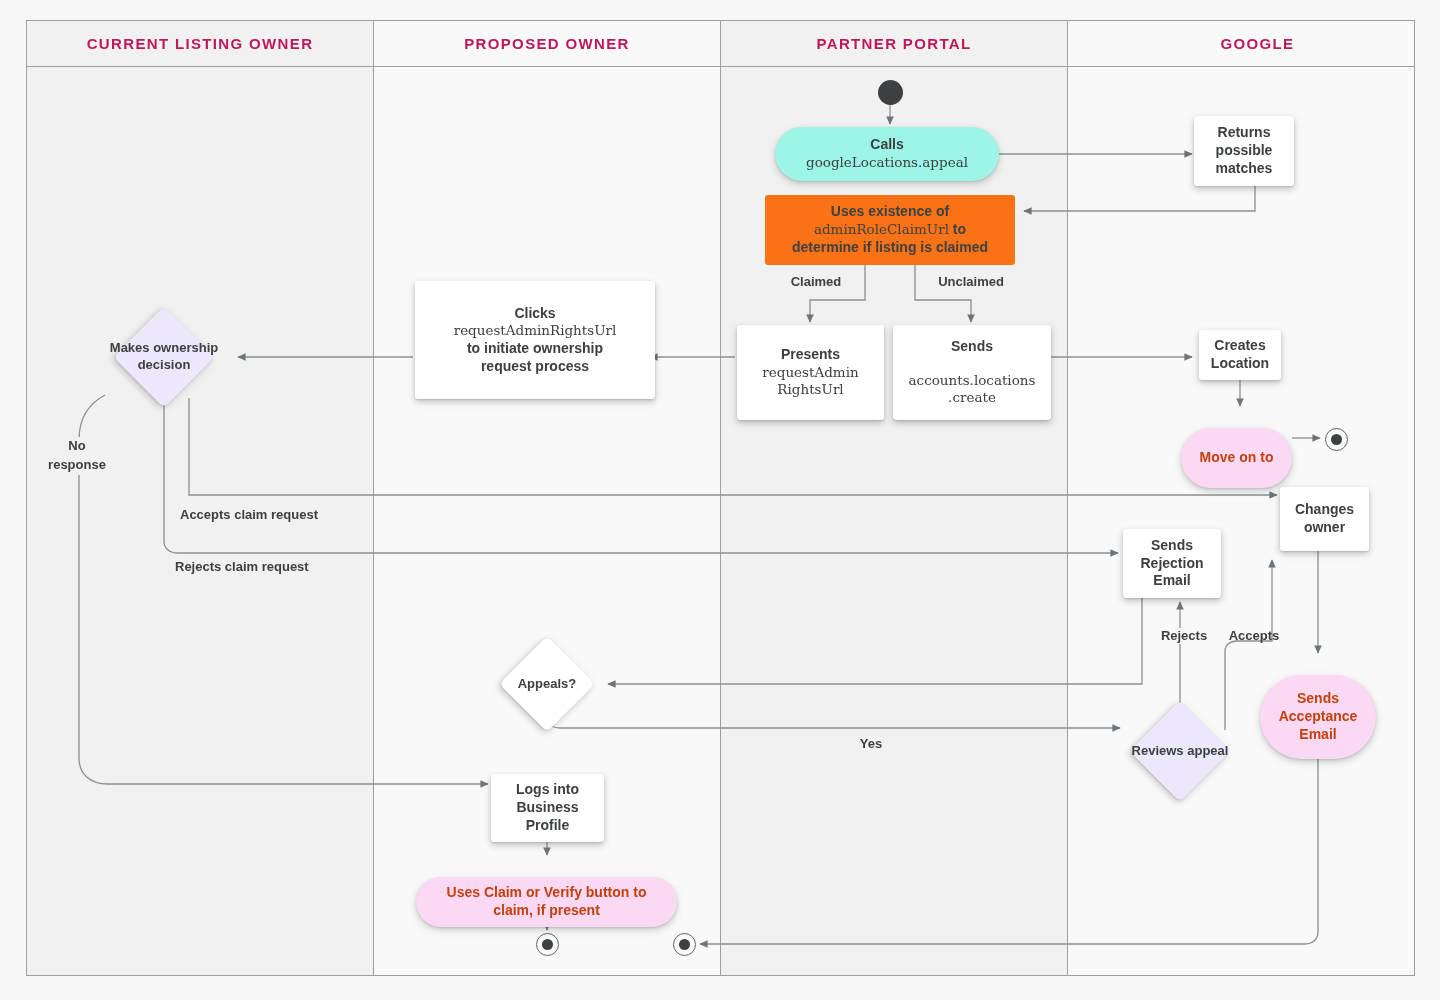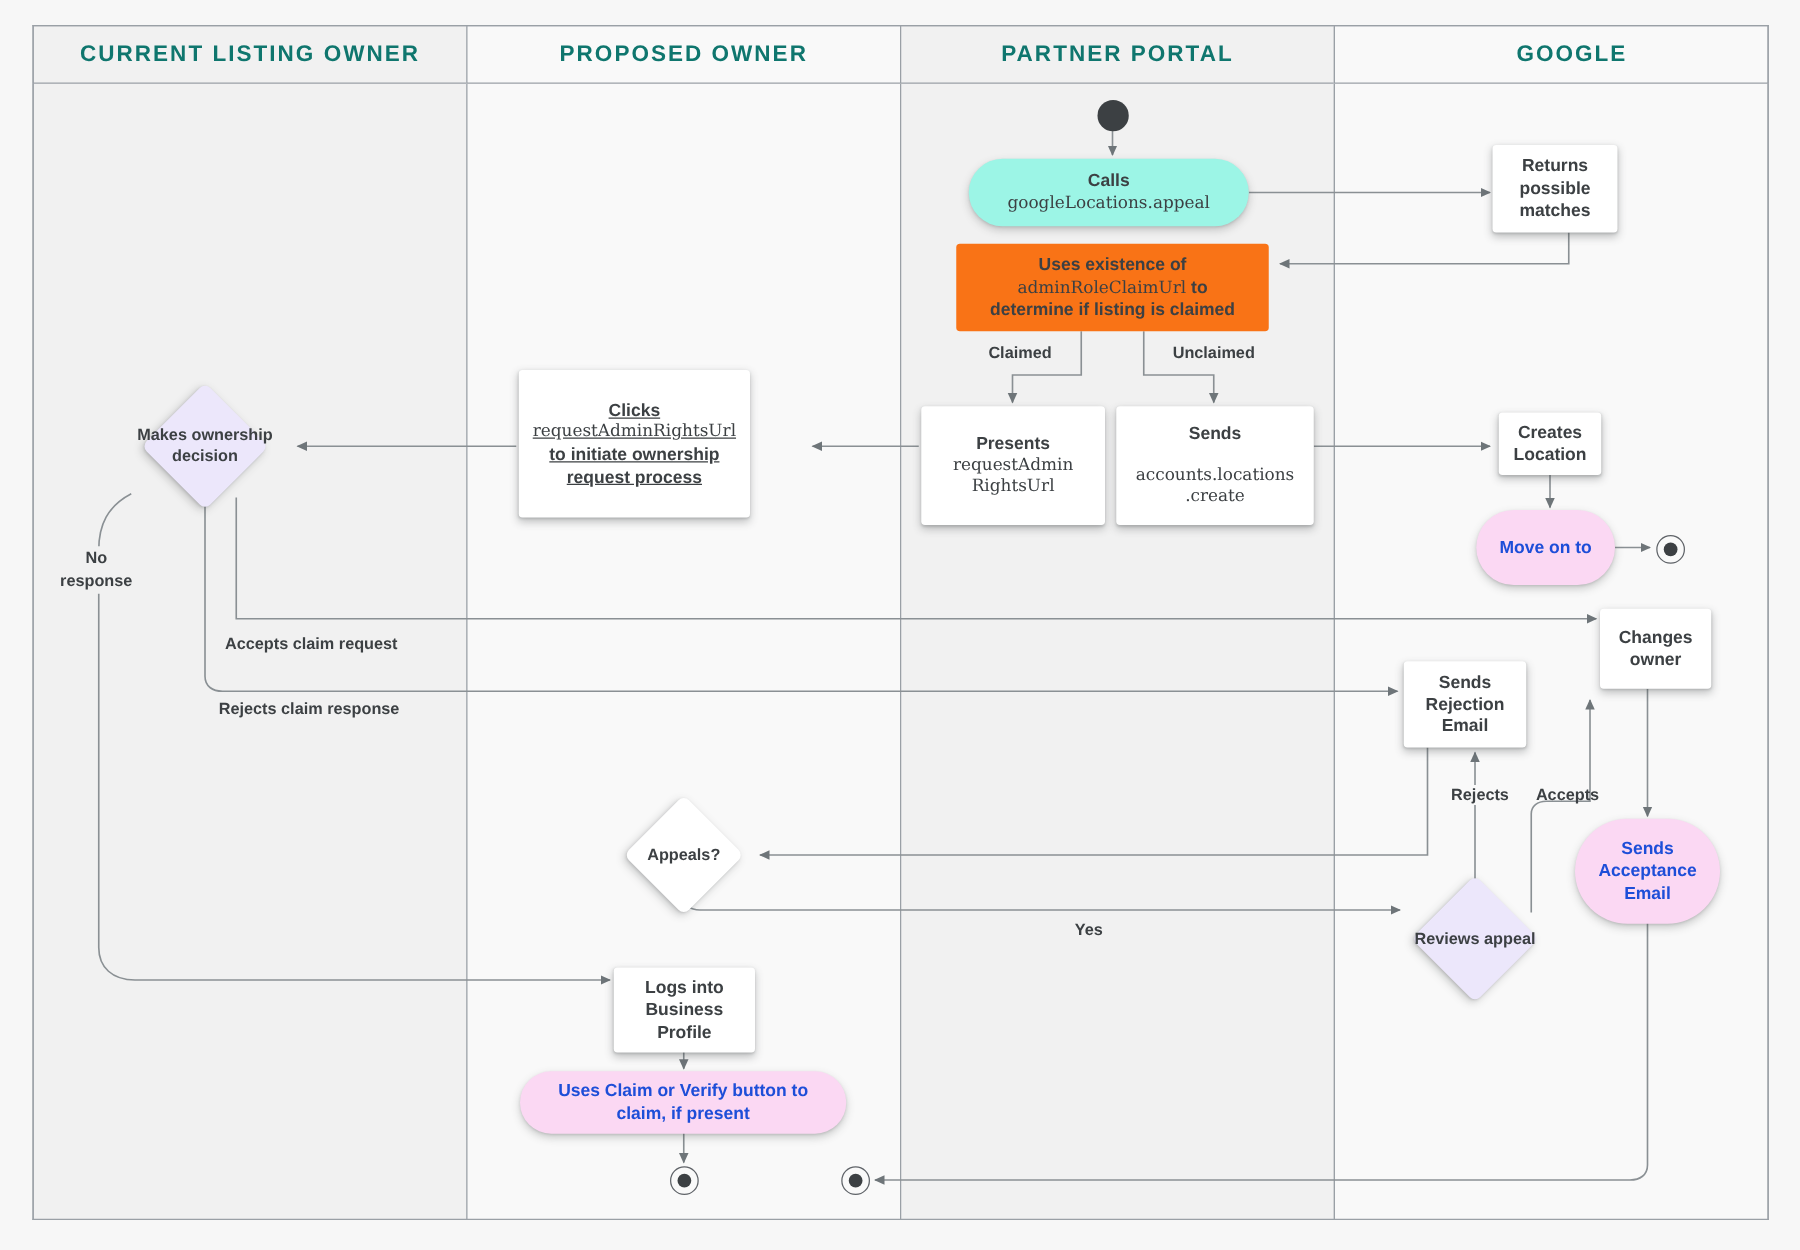--- a/index.html
+++ b/index.html
@@ -12,41 +12,41 @@
 
   
   .lane{position:absolute;box-sizing:border-box;}
   .lane-body{border-left:1px solid #9AA0A6;border-right:1px solid #9AA0A6;}
   .lane-a{background:#F1F1F1;}
   .lane-b{background:#F9F9F9;}
   .lane-head{
     position:absolute;box-sizing:border-box;
     border:1px solid #9AA0A6;
     display:flex;align-items:center;justify-content:center;
-    font-size:18px;font-weight:700;letter-spacing:.09em;color:#0f766e;
+    font-size:15px;font-weight:700;letter-spacing:.09em;color:#be185d;
     text-transform:uppercase;
   }
   .frame-top{position:absolute;left:26px;top:20px;width:1389px;height:1px;background:#9AA0A6;}
   .frame-bottom{position:absolute;left:26px;top:975px;width:1389px;height:1px;background:#9AA0A6;}
   .frame-left{position:absolute;left:26px;top:20px;width:1px;height:956px;background:#9AA0A6;}
   .frame-right{position:absolute;left:1414px;top:20px;width:1px;height:956px;background:#9AA0A6;}
 
   
   .node{
     position:absolute;box-sizing:border-box;
     display:flex;align-items:center;justify-content:center;text-align:center;
     color:#3C4043;font-weight:700;line-height:1.28;
   }
   .rect{
     background:#FFFFFF;border-radius:3px;
     box-shadow:0 3px 7px rgba(60,64,67,.30), 0 1px 2px rgba(60,64,67,.18);
   }
   .stadium{border-radius:999px;box-shadow:0 3px 7px rgba(60,64,67,.26),0 1px 2px rgba(60,64,67,.14);text-align:center;}
   .cyan{background:#9CF5E6;}
-  .pink{background:#FBD8F3;color:#1d4ed8;}
+  .pink{background:#FBD8F3;color:#c2410c;margin-top:20px;}
   .lilacbox{background:#f97316;border-radius:3px;}
   .node .ln{display:block;}
   .mono{font-family:"DejaVu Serif","Liberation Serif",serif;font-weight:400;letter-spacing:0;}
   .node-txt{padding:0 8px;}
 
   
   .diamond{position:absolute;}
   .diamond .dshape{
     position:absolute;left:0;top:0;width:100%;height:100%;
     transform:rotate(45deg);border-radius:6px;
@@ -197,21 +197,21 @@
   </div>
 
   <div class="node rect" style="left:893px;top:325px;width:158px;height:95px;font-size:14px;">
     <span class="node-txt">
       <span class="ln">Sends</span>
       <span class="ln mono" style="font-size:13.5px;margin-top:16px;">accounts.locations</span>
       <span class="ln mono" style="font-size:13.5px;">.create</span>
     </span>
   </div>
 
-  <div class="node rect" style="left:415px;top:296px;width:185px;height:118px;font-size:14px;text-decoration:underline;">
+  <div class="node rect" style="left:415px;top:281px;width:240px;height:118px;font-size:14px;">
     <span class="node-txt">
       <span class="ln">Clicks</span>
       <span class="ln mono" style="font-size:13.5px;">requestAdminRightsUrl</span>
       <span class="ln">to initiate ownership</span>
       <span class="ln">request process</span>
     </span>
   </div>
 
   <div class="diamond" style="left:128px;top:321px;width:72px;height:72px;">
     <span class="dshape lilac"></span>
@@ -292,20 +292,20 @@
     </span>
   </div>
 
   <div class="elabel bg" style="left:778px;top:274px;width:76px;">Claimed</div>
   <div class="elabel bg" style="left:922px;top:274px;width:98px;">Unclaimed</div>
 
   <div class="elabel bg" style="left:34px;top:437px;width:86px;line-height:1.45;">No
 response</div>
 
   <div class="elabel bg" style="left:180px;top:507px;width:172px;text-align:left;">Accepts claim request</div>
-  <div class="elabel bg" style="left:175px;top:559px;width:172px;text-align:left;">Rejects claim response</div>
+  <div class="elabel bg" style="left:175px;top:559px;width:172px;text-align:left;">Rejects claim request</div>
 
   <div class="elabel bgb" style="left:1153px;top:628px;width:62px;">Rejects</div>
   <div class="elabel" style="left:1220px;top:628px;width:68px;">Accepts</div>
 
   <div class="elabel bg" style="left:856px;top:736px;width:30px;">Yes</div>
 
 </div>
 
 </body></html>

